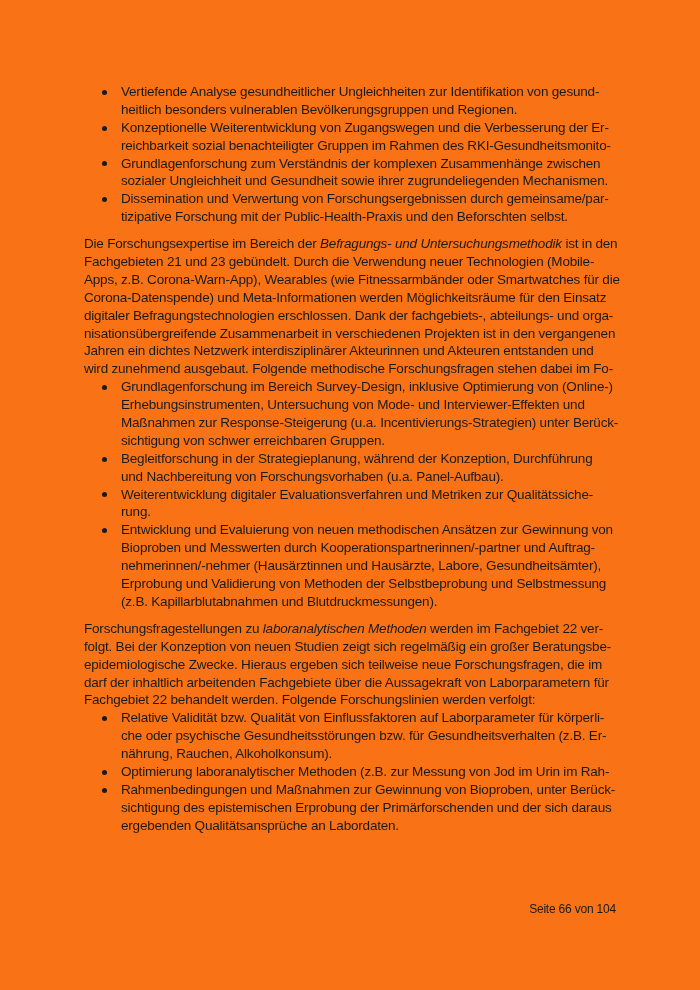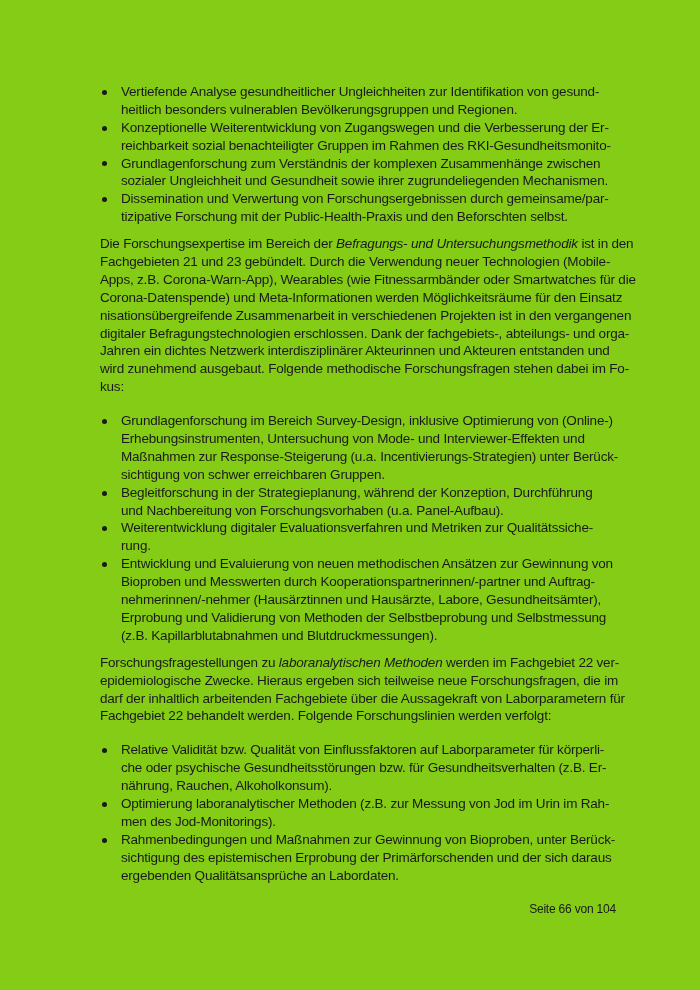--- a/index.html
+++ b/index.html
@@ -11,41 +11,41 @@
     width: 700px;
     height: 990px;
     position: relative;
     overflow: hidden;
     font-family: "Liberation Sans", sans-serif;
     color: #1a1a1a;
   }
   .page {
     position: absolute;
     inset: 0;
-    background: #84cc16;
+    background: #f97316;
   }
   .content {
     position: absolute;
     left: 84px;
     top: 83px;
     width: 540px;
     font-size: 13.5px;
     letter-spacing: -0.2px;
   }
   .line {
     display: block;
     line-height: 17.9px;
     height: 17.9px;
     white-space: pre;
   }
   .line em {
     font-style: italic;
   }
   .para {
-    margin: 16px;
+    margin: 0;
   }
   .para + .para,
   .list + .para {
     margin-top: 9px;
   }
   .list {
     margin: 0;
   }
   .item {
     position: relative;
@@ -95,25 +95,24 @@
           <span class="dot"></span>
           <div class="line"><span>Dissemination und Verwertung von Forschungsergebnissen durch gemeinsame/par-</span></div>
           <div class="line"><span>tizipative Forschung mit der Public-Health-Praxis und den Beforschten selbst.</span></div>
         </div>
       </div>
       <div class="para">
         <div class="line"><span>Die Forschungsexpertise im Bereich der </span><em>Befragungs- und Untersuchungsmethodik</em><span> ist in den</span></div>
         <div class="line"><span>Fachgebieten 21 und 23 gebündelt. Durch die Verwendung neuer Technologien (Mobile-</span></div>
         <div class="line"><span>Apps, z.B. Corona-Warn-App), Wearables (wie Fitnessarmbänder oder Smartwatches für die</span></div>
         <div class="line"><span>Corona-Datenspende) und Meta-Informationen werden Möglichkeitsräume für den Einsatz</span></div>
+        <div class="line"><span>digitaler Befragungstechnologien erschlossen. Dank der fachgebiets-, abteilungs- und orga-</span></div>
         <div class="line"><span>nisationsübergreifende Zusammenarbeit in verschiedenen Projekten ist in den vergangenen</span></div>
-        <div class="line"><span>digitaler Befragungstechnologien erschlossen. Dank der fachgebiets-, abteilungs- und orga-</span></div>
         <div class="line"><span>Jahren ein dichtes Netzwerk interdisziplinärer Akteurinnen und Akteuren entstanden und</span></div>
         <div class="line"><span>wird zunehmend ausgebaut. Folgende methodische Forschungsfragen stehen dabei im Fo-</span></div>
-        <div class="line"><span>kus:</span></div>
       </div>
       <div class="list">
         <div class="item">
           <span class="dot"></span>
           <div class="line"><span>Grundlagenforschung im Bereich Survey-Design, inklusive Optimierung von (Online-)</span></div>
           <div class="line"><span>Erhebungsinstrumenten, Untersuchung von Mode- und Interviewer-Effekten und</span></div>
           <div class="line"><span>Maßnahmen zur Response-Steigerung (u.a. Incentivierungs-Strategien) unter Berück-</span></div>
           <div class="line"><span>sichtigung von schwer erreichbaren Gruppen.</span></div>
         </div>
         <div class="item">
@@ -130,35 +129,35 @@
           <span class="dot"></span>
           <div class="line"><span>Entwicklung und Evaluierung von neuen methodischen Ansätzen zur Gewinnung von</span></div>
           <div class="line"><span>Bioproben und Messwerten durch Kooperationspartnerinnen/-partner und Auftrag-</span></div>
           <div class="line"><span>nehmerinnen/-nehmer (Hausärztinnen und Hausärzte, Labore, Gesundheitsämter),</span></div>
           <div class="line"><span>Erprobung und Validierung von Methoden der Selbstbeprobung und Selbstmessung</span></div>
           <div class="line"><span>(z.B. Kapillarblutabnahmen und Blutdruckmessungen).</span></div>
         </div>
       </div>
       <div class="para">
         <div class="line"><span>Forschungsfragestellungen zu </span><em>laboranalytischen Methoden</em><span> werden im Fachgebiet 22 ver-</span></div>
+        <div class="line"><span>folgt. Bei der Konzeption von neuen Studien zeigt sich regelmäßig ein großer Beratungsbe-</span></div>
         <div class="line"><span>epidemiologische Zwecke. Hieraus ergeben sich teilweise neue Forschungsfragen, die im</span></div>
         <div class="line"><span>darf der inhaltlich arbeitenden Fachgebiete über die Aussagekraft von Laborparametern für</span></div>
         <div class="line"><span>Fachgebiet 22 behandelt werden. Folgende Forschungslinien werden verfolgt:</span></div>
       </div>
       <div class="list">
         <div class="item">
           <span class="dot"></span>
           <div class="line"><span>Relative Validität bzw. Qualität von Einflussfaktoren auf Laborparameter für körperli-</span></div>
           <div class="line"><span>che oder psychische Gesundheitsstörungen bzw. für Gesundheitsverhalten (z.B. Er-</span></div>
           <div class="line"><span>nährung, Rauchen, Alkoholkonsum).</span></div>
         </div>
         <div class="item">
           <span class="dot"></span>
           <div class="line"><span>Optimierung laboranalytischer Methoden (z.B. zur Messung von Jod im Urin im Rah-</span></div>
-          <div class="line"><span>men des Jod-Monitorings).</span></div>
         </div>
         <div class="item">
           <span class="dot"></span>
           <div class="line"><span>Rahmenbedingungen und Maßnahmen zur Gewinnung von Bioproben, unter Berück-</span></div>
           <div class="line"><span>sichtigung des epistemischen Erprobung der Primärforschenden und der sich daraus</span></div>
           <div class="line"><span>ergebenden Qualitätsansprüche an Labordaten.</span></div>
         </div>
       </div>
     </div>
   <div class="footer">Seite 66 von 104</div>

